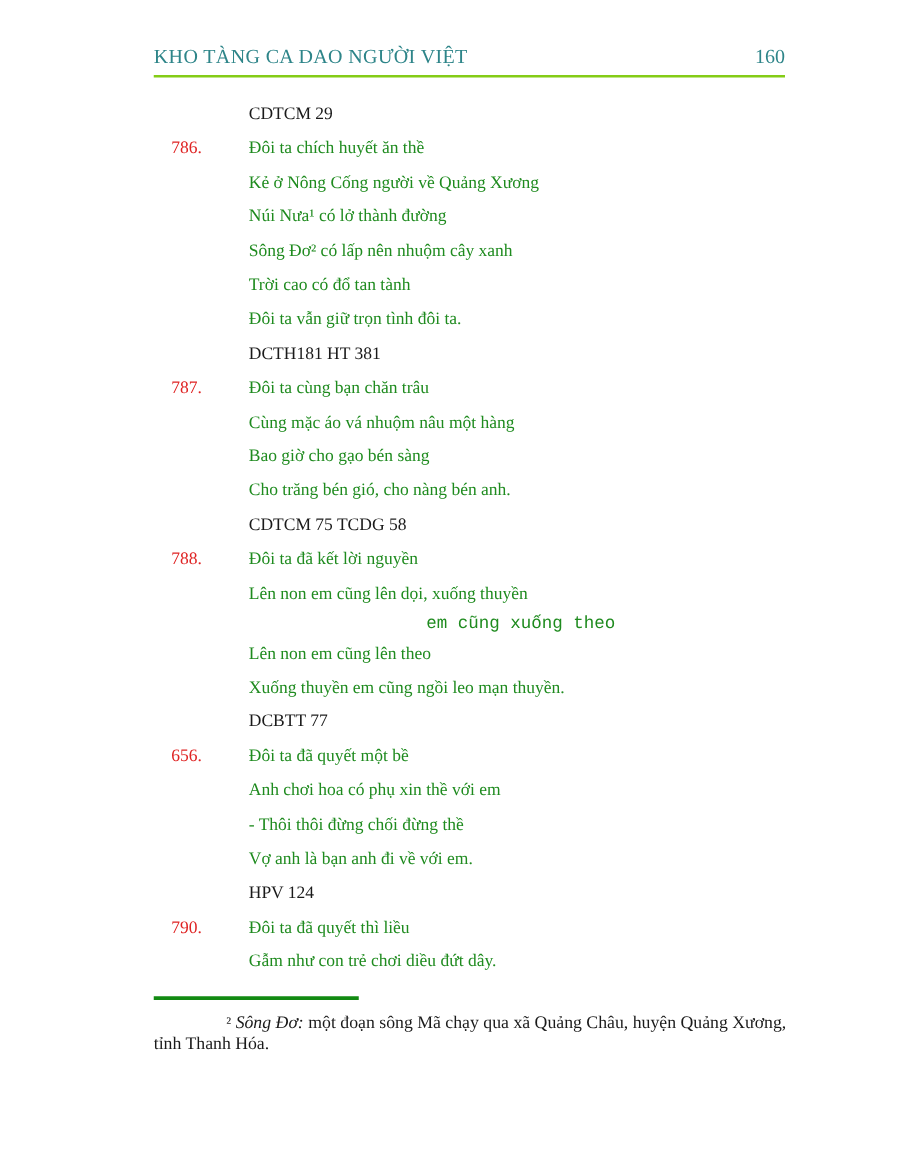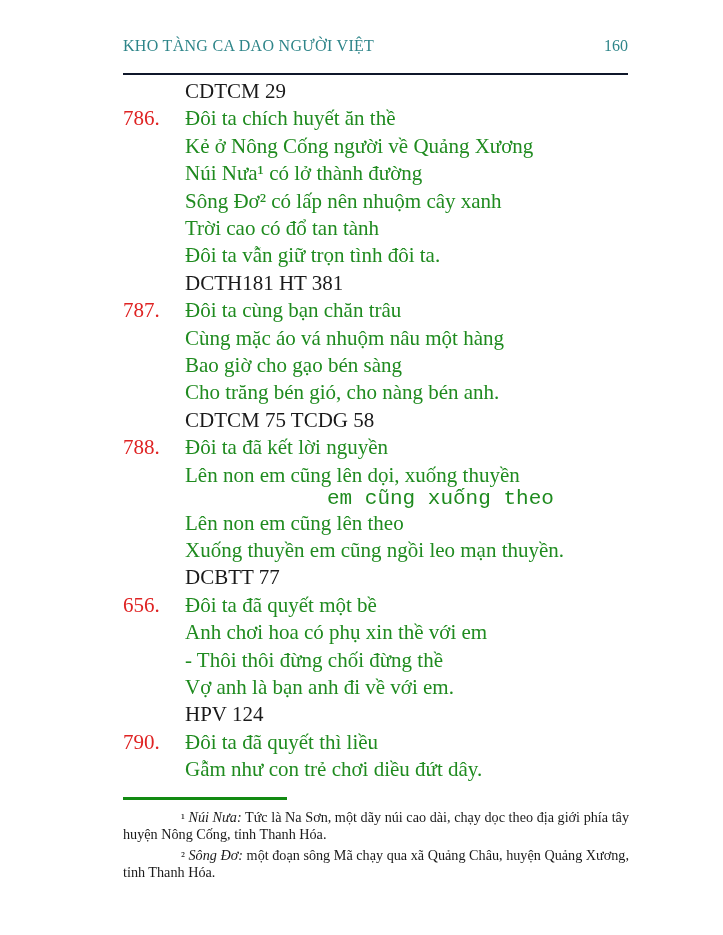--- a/index.html
+++ b/index.html
@@ -22,37 +22,37 @@
     --fngreen: #128a12;
   }
   .page-header {
     position: absolute;
     left: 123px;
     top: 37px;
     width: 505px;
     display: flex;
     justify-content: space-between;
     align-items: baseline;
-    border-bottom: 2px solid #0f172a;
-    padding-bottom: 18px;
+    border-bottom: 2px solid #84cc16;
+    padding-bottom: 5px;
     color: var(--teal);
   }
   .book-title {
     font-size: 16px;
     letter-spacing: 0.3px;
   }
   .page-number {
     font-size: 16px;
   }
   .content {
     position: absolute;
-    left: 123px;
+    left: 137px;
     top: 78px;
     width: 512px;
-    font-size: 21px;
+    font-size: 14px;
     color: var(--green);
   }
   p { margin: 0; }
   .src-line {
     margin-left: 62px;
     line-height: 27.4px;
     color: var(--black);
   }
   .entry {
     position: relative;
@@ -157,18 +157,17 @@
     <div class="entry-lines">
           <p class="line">Đôi ta đã quyết thì liều</p>
           <p class="line">Gẫm như con trẻ chơi diều đứt dây.</p>
         </div>
   </div>
     </main>
 
   <footer class="footnotes">
     <div class="fn-rule"></div>
     <div id="footnotes-list">
-        <p class="fn"><span class="fn-marker">¹</span> <i class="fn-term">Núi Nưa:</i> <span class="fn-text">Tức là Na Sơn, một dãy núi cao dài, chạy dọc theo địa giới phía tây huyện Nông Cống, tỉnh Thanh Hóa.</span></p>
         <p class="fn"><span class="fn-marker">²</span> <i class="fn-term">Sông Đơ:</i> <span class="fn-text">một đoạn sông Mã chạy qua xã Quảng Châu, huyện Quảng Xương, tỉnh Thanh Hóa.</span></p>
       </div>
   </footer>
 
 </div>
 
 </body></html>

